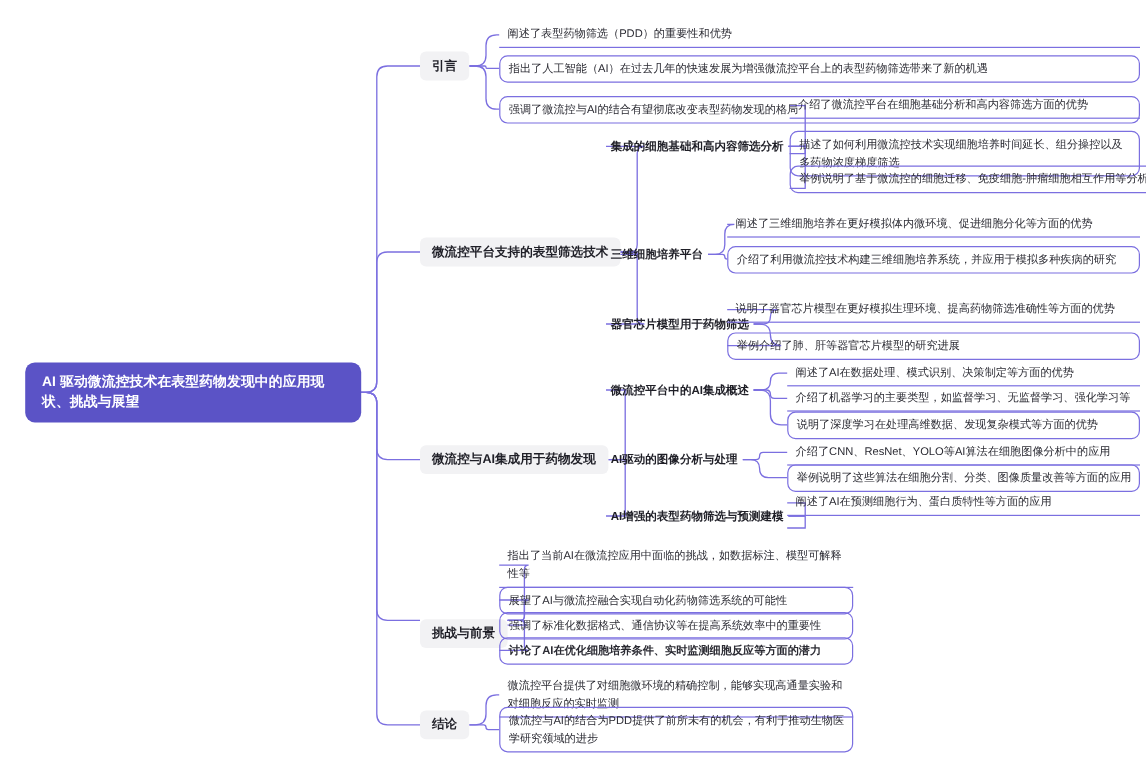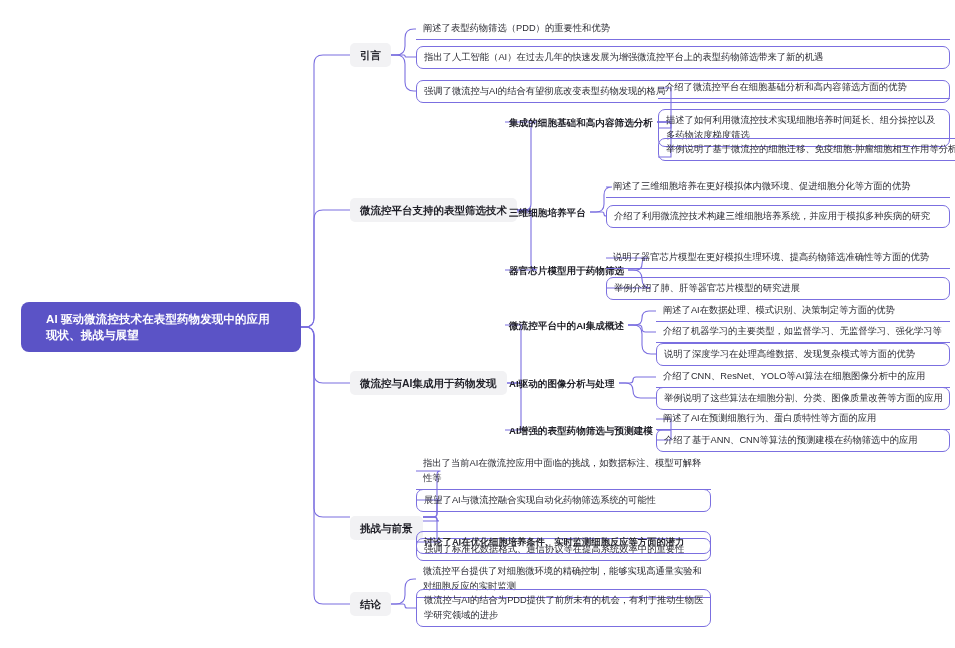--- a/index.html
+++ b/index.html
@@ -26,21 +26,21 @@
   }
 
   
   .root{
     background:#5B53C6;
     color:#ffffff;
     border-radius:7px;
     font-size:11.5px;
     font-weight:700;
     line-height:16px;
-    padding:8px 24px;
+    padding:8px 13px;
     letter-spacing:.1px;
     box-shadow:0 0 0 1px #5B53C6;
   }
 
   
   .lvl2{
     background:#F2F2F4;
     color:#1f1f27;
     border-radius:5px;
     font-size:10.5px;
@@ -136,22 +136,21 @@
     <div class="node lvl2" style="left: 350px; top: 371px;">微流控与AI集成用于药物发现</div>
     <div class="node lvl3" style="left: 505px; top: 317px; text-align: center;">微流控平台中的AI集成概述</div>
     <div class="node leaf plain" style="left: 656px; width: 294px; top: 300px;">阐述了AI在数据处理、模式识别、决策制定等方面的优势</div>
     <div class="node leaf plain" style="left: 656px; width: 294px; top: 321px;">介绍了机器学习的主要类型，如监督学习、无监督学习、强化学习等</div>
     <div class="node leaf boxed" style="left: 656px; width: 294px; top: 343px;">说明了深度学习在处理高维数据、发现复杂模式等方面的优势</div>
     <div class="node lvl3" style="left: 505px; top: 375px;">AI驱动的图像分析与处理</div>
     <div class="node leaf plain" style="left: 656px; width: 294px; top: 366px;">介绍了CNN、ResNet、YOLO等AI算法在细胞图像分析中的应用</div>
     <div class="node leaf boxed" style="left: 656px; width: 294px; top: 387px;">举例说明了这些算法在细胞分割、分类、图像质量改善等方面的应用</div>
     <div class="node lvl3" style="left: 505px; top: 422px;">AI增强的表型药物筛选与预测建模</div>
     <div class="node leaf plain" style="left: 656px; width: 294px; top: 408px;">阐述了AI在预测细胞行为、蛋白质特性等方面的应用</div>
-    <div class="node leaf boxed" style="left: 656px; width: 294px; top: 429px;">介绍了基于ANN、CNN等算法的预测建模在药物筛选中的应用</div>
     <div class="node lvl2" style="left: 350px; top: 505px; margin-top: 11px;">挑战与前景</div>
     <div class="node leaf boxed" style="left: 416px; width: 295px; top: 489px;">展望了AI与微流控融合实现自动化药物筛选系统的可能性</div>
     <div class="node leaf plain" style="left: 416px; width: 295px; top: 453px;">指出了当前AI在微流控应用中面临的挑战，如数据标注、模型可解释性等</div>
-    <div class="node leaf boxed" style="left: 416px; width: 295px; top: 510px; margin-top: 28px;">强调了标准化数据格式、通信协议等在提高系统效率中的重要性</div>
+    <div class="node leaf boxed" style="left: 416px; width: 295px; top: 510px;">强调了标准化数据格式、通信协议等在提高系统效率中的重要性</div>
     <div class="node leaf boxed" style="left: 416px; width: 295px; top: 531px; font-weight: bold;">讨论了AI在优化细胞培养条件、实时监测细胞反应等方面的潜力</div>
     <div class="node lvl2" style="left: 350px; top: 592px;">结论</div>
     <div class="node leaf plain" style="left: 416px; width: 295px; top: 561px;">微流控平台提供了对细胞微环境的精确控制，能够实现高通量实验和对细胞反应的实时监测</div>
     <div class="node leaf boxed" style="left: 416px; width: 295px; top: 589px;">微流控与AI的结合为PDD提供了前所未有的机会，有利于推动生物医学研究领域的进步</div>
   </div>
 
 </body></html>

